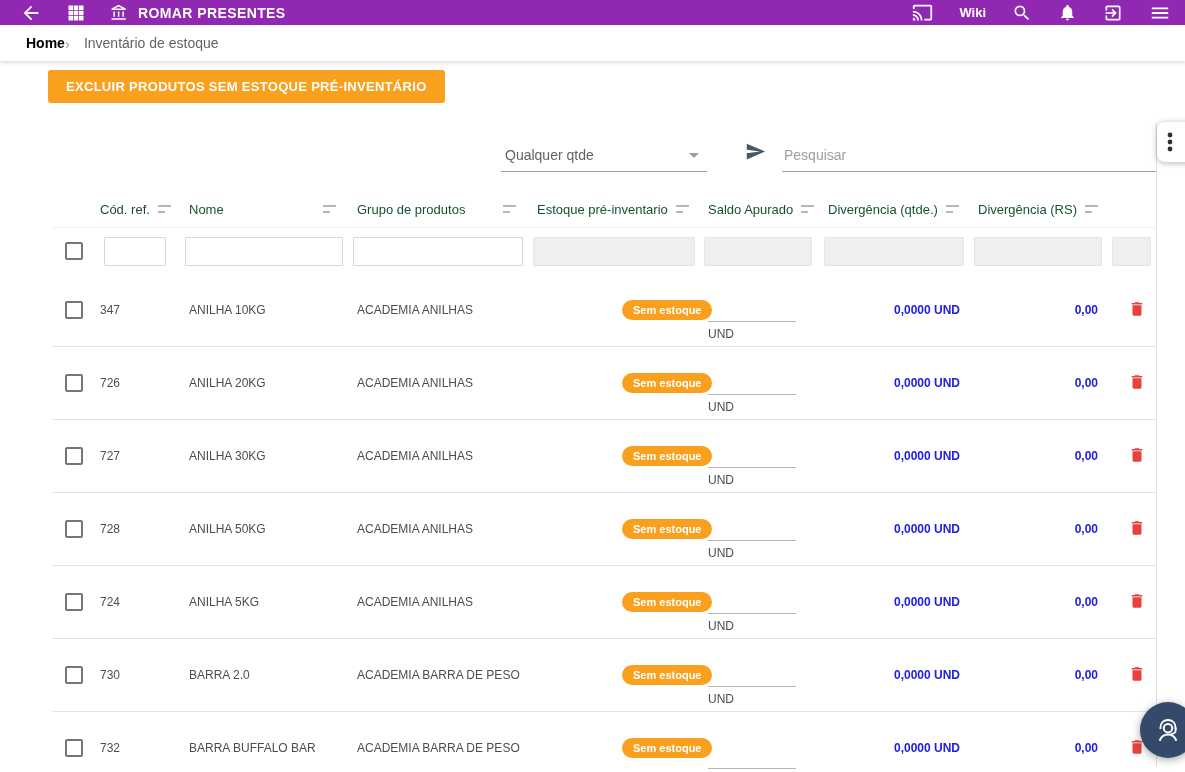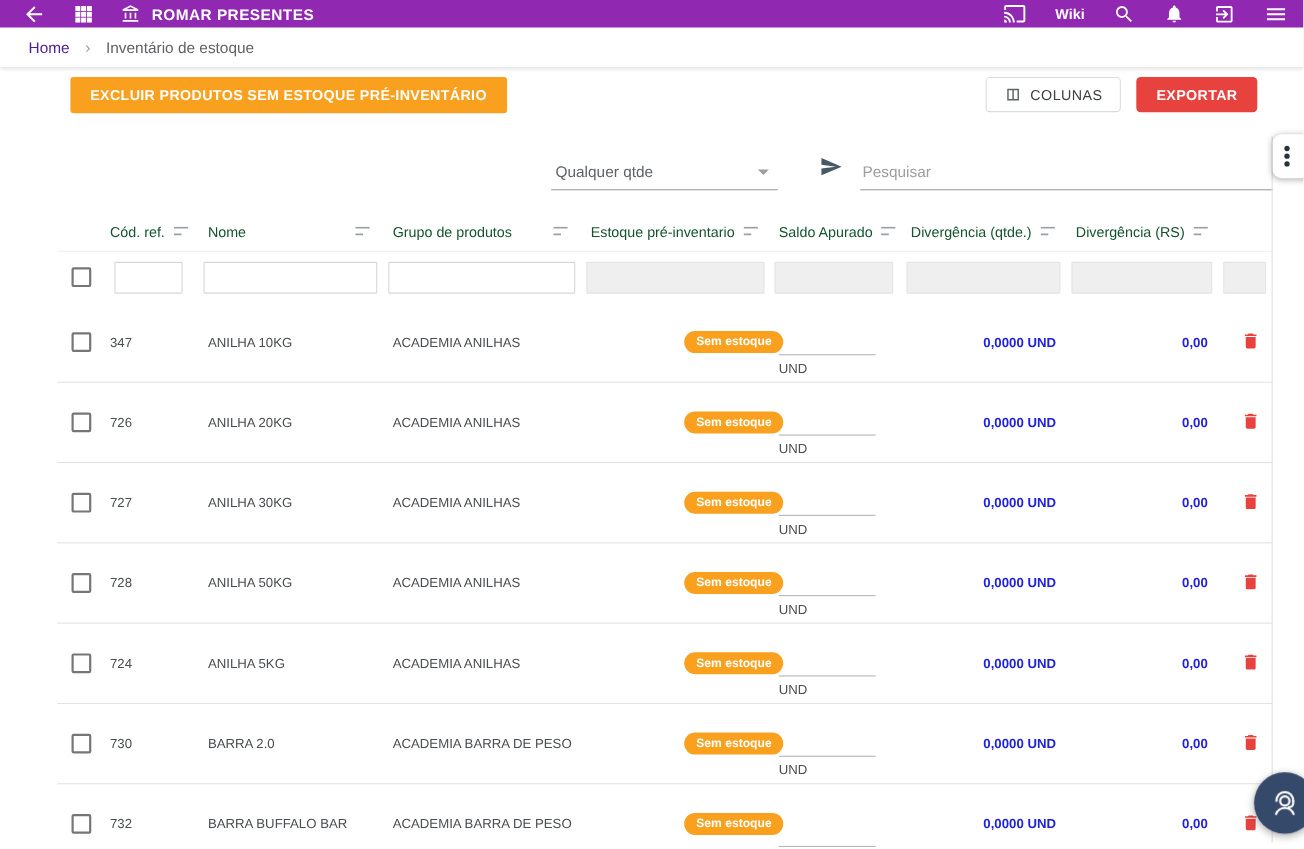--- a/index.html
+++ b/index.html
@@ -14,32 +14,32 @@
   .appbar-left .abtn { margin-right:24px; }
   .appbar-right .abtn { margin-left:26px; }
   .appbar-title { color:#fff; font-size:14px; font-weight:bold; letter-spacing:.4px; margin-left:10px; }
   .wiki-label { color:#fff; font-size:13px; font-weight:bold; }
 
   
   .crumbbar { height:36px; background:#fff; display:flex; align-items:center;
     justify-content:space-between; padding:0 16px 0 26px;
     box-shadow:0 2px 4px rgba(0,0,0,.14); position:relative; z-index:4; }
   .crumbs { display:flex; align-items:center; font-size:14px; }
-  .crumb-home { color:#4c1d95; margin-right:14px; cursor:pointer; }
+  .crumb-home { color:#000000; cursor:pointer;font-weight:bold; }
   .crumb-sep { color:#9aa0a6; font-size:15px; margin-right:14px; }
   .crumb-current { color:#5f6368; }
   .company-wrap { display:flex; align-items:center; }
   .company { color:#3c4043; font-size:13px; font-weight:bold; letter-spacing:.2px; margin-right:12px; }
 
   
   .content { position:relative; height:696px; }
   .v-edge { position:absolute; left:1156px; top:54px; bottom:0; width:1px; background:#e0e0e0; }
 
   .actions-row { display:flex; justify-content:space-between; align-items:flex-start;
-    margin:9px 42px 0 64px; }
+    margin:9px 42px 0 48px; }
   .btn { border:none; border-radius:3px; font-size:13px; font-weight:bold;
     letter-spacing:.3px; cursor:pointer; font-family:inherit; }
   .btn-orange { background:#f9a01f; color:#fff; padding:9px 18px; }
   .right-btns { display:flex; }
   .btn-columns { background:#fff; color:#3c4043; border:1px solid #dadce0; border-radius:4px;
     padding:7px 16px; display:flex; align-items:center; font-weight:normal; letter-spacing:.4px; }
   .btn-columns svg { margin-right:8px; }
   .btn-export { background:#e8423f; color:#fff; padding:8px 18px; margin-left:14px; border-radius:4px; }
 
   .side-tab { position:absolute; top:52px; right:-14px; width:42px; height:40px;
@@ -157,29 +157,20 @@
     <span class="crumb-sep">›</span>
     <span class="crumb-current">Inventário de estoque</span>
   </div>
 </div>
 
 <div class="content">
   <div class="v-edge"></div>
 
   <div class="actions-row">
     <button class="btn btn-orange">EXCLUIR PRODUTOS SEM ESTOQUE PRÉ-INVENTÁRIO</button>
-    <div class="right-btns">
-      <button class="btn btn-columns">
-        <svg width="16" height="16" viewBox="0 0 24 24">
-            <path d="M4 4h16v16H4V4zm2 2v12h5V6H6zm7 0v12h5V6h-5z" fill="#5f6368"></path>
-          </svg>
-        <span>COLUNAS</span>
-      </button>
-      <button class="btn btn-export">EXPORTAR</button>
-    </div>
   </div>
 
   <div class="side-tab">
     <svg width="8" height="22" viewBox="0 0 8 22">
       <circle cx="4" cy="4" r="2.4" fill="#263238"></circle>
         <circle cx="4" cy="11" r="2.4" fill="#263238"></circle>
         <circle cx="4" cy="18" r="2.4" fill="#263238"></circle>
     </svg>
   </div>
 

